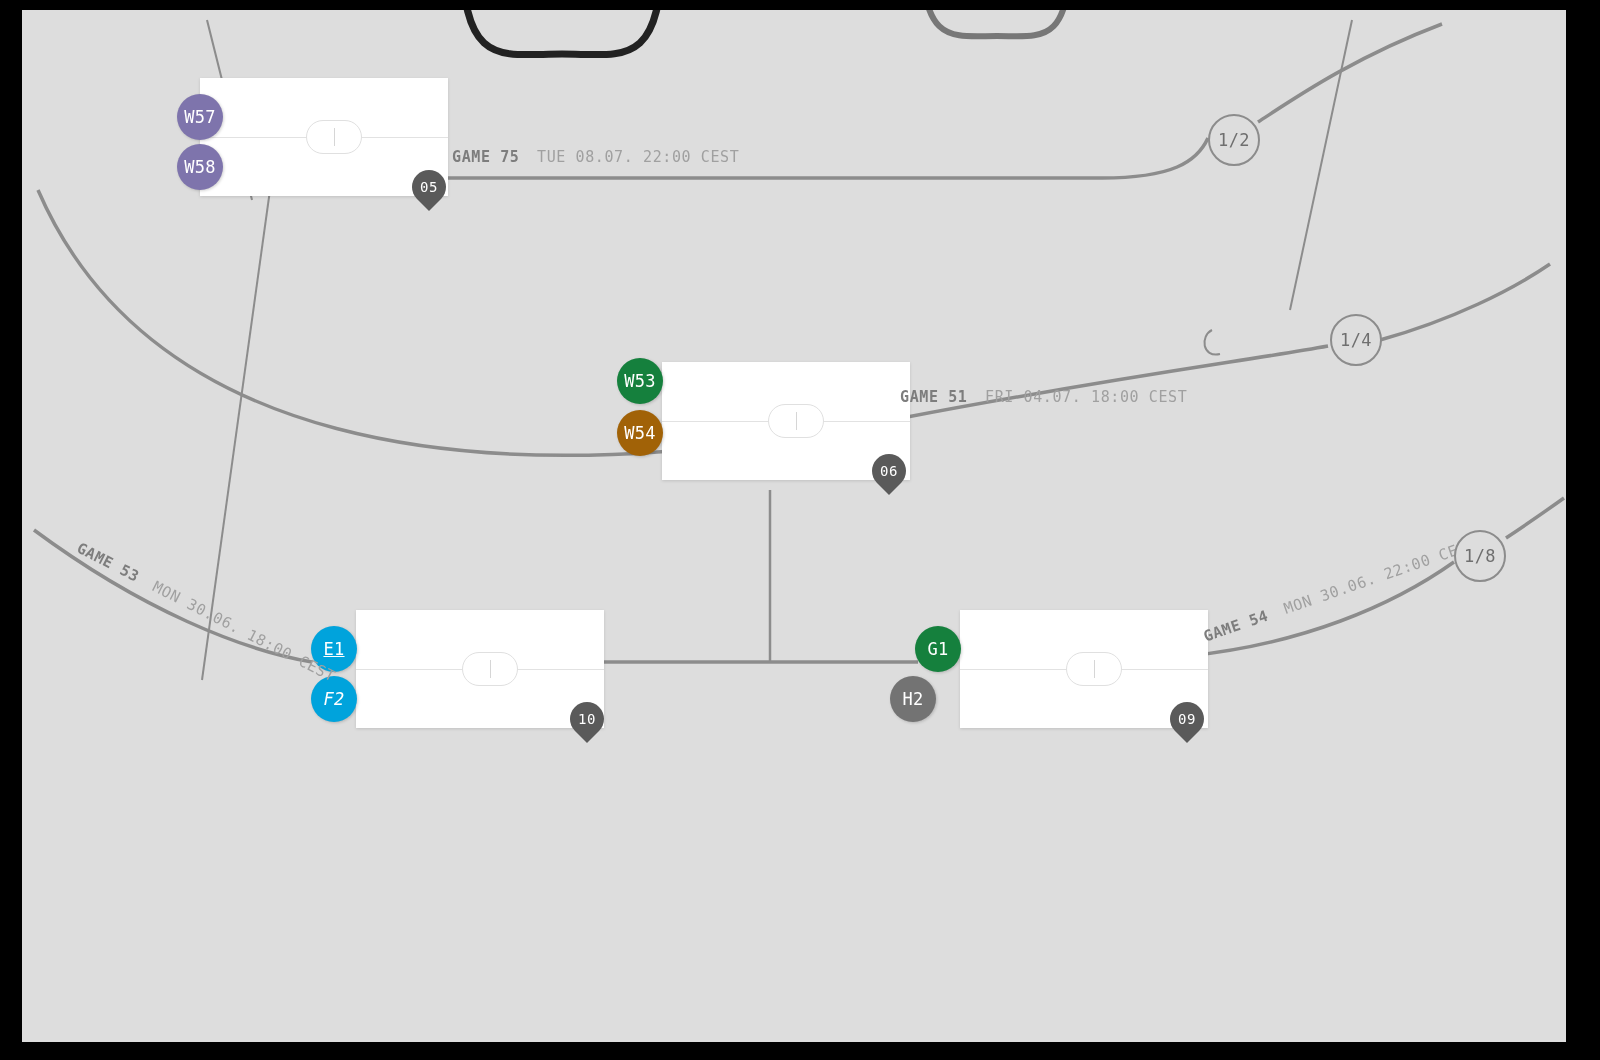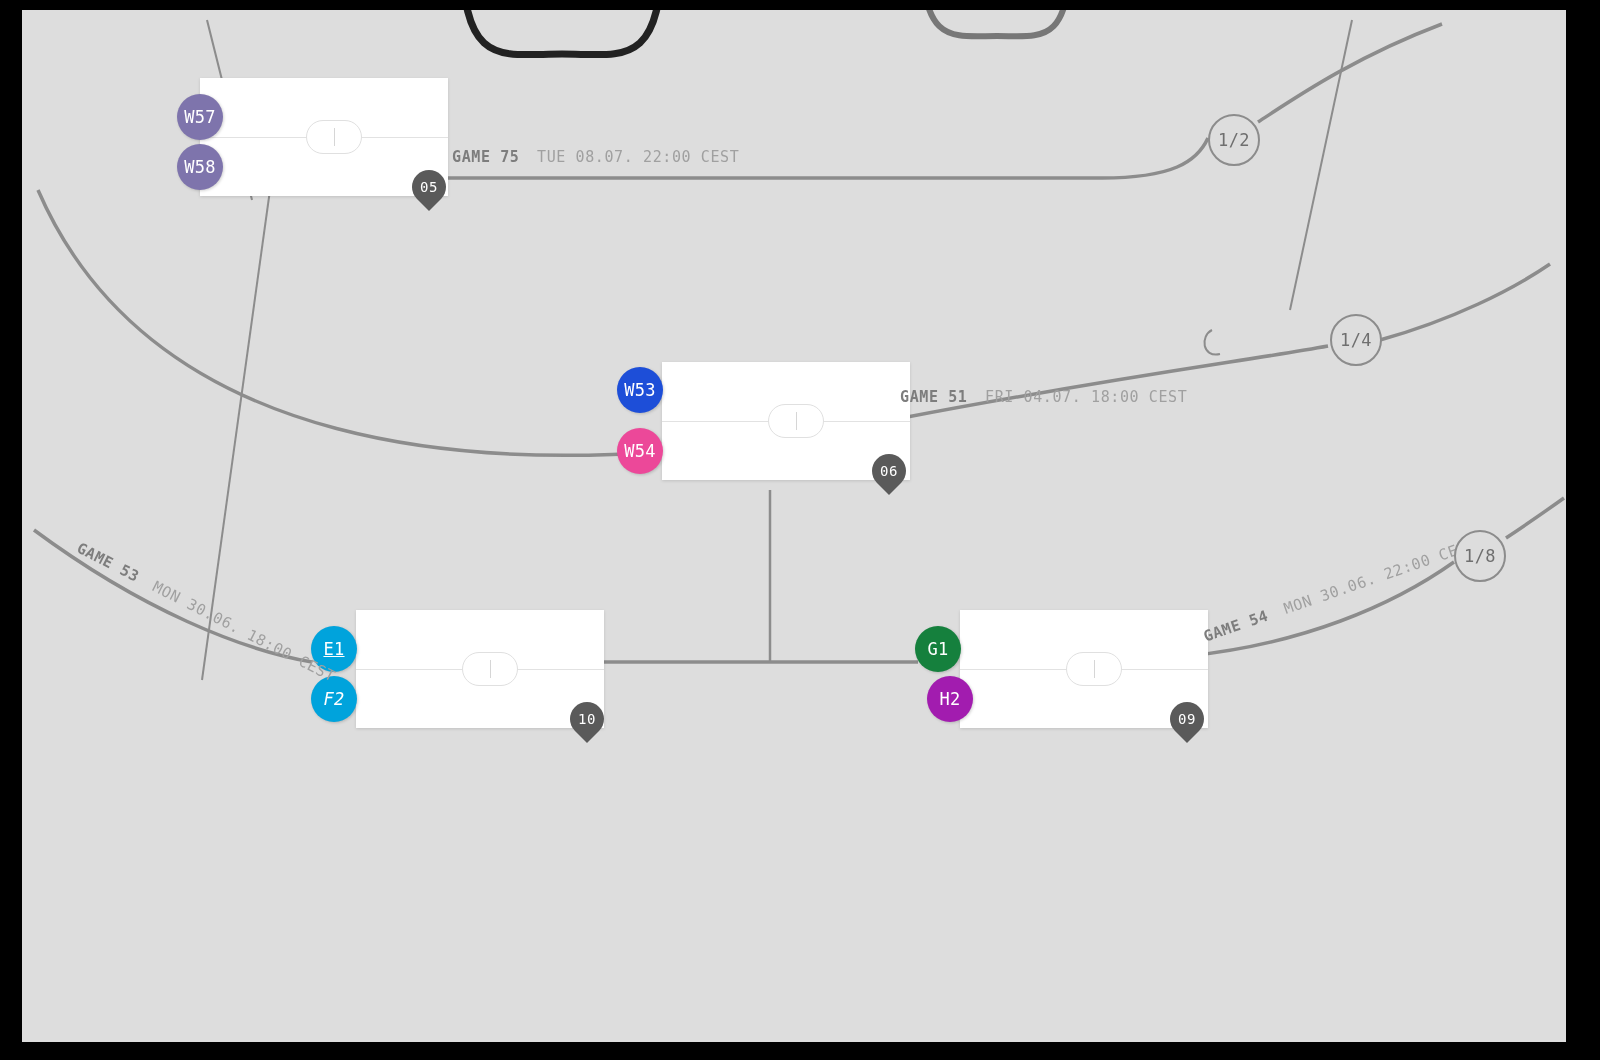--- a/index.html
+++ b/index.html
@@ -200,22 +200,22 @@
       <span class="gnum">GAME 75</span>
       <span class="gtime">TUE 08.07.  22:00 CEST</span>
     </div>
 
     <div class="match" style="left:640px; top:352px; width:248px; height:118px;">
       <div class="mid-line"></div>
       <div class="score-pill" style="left:134px;">
         <div class="divider"></div>
       </div>
     </div>
-    <div class="badge" style="left:595px; top:357px; background:#1d4ed8;text-align:center;">W53</div>
-    <div class="badge" style="left:595px; top:418px; background:#ec4899;">W54</div>
+    <div class="badge" style="left:595px; top:348px; background:#15803d;text-align:center;">W53</div>
+    <div class="badge" style="left:595px; top:400px; background:#a16207;">W54</div>
     <div class="pin" style="left:850px; top:444px;">
       <span>06</span>
     </div>
     <div class="game-label" style="left:878px; top:378px;">
       <span class="gnum">GAME 51</span>
       <span class="gtime">FRI 04.07.  18:00 CEST</span>
     </div>
 
     <div class="match" style="left:334px; top:600px; width:248px; height:118px;">
       <div class="mid-line"></div>
@@ -234,21 +234,21 @@
       <span class="gtime">MON 30.06.  18:00 CEST</span>
     </div>
 
     <div class="match" style="left:938px; top:600px; width:248px; height:118px;">
       <div class="mid-line"></div>
       <div class="score-pill" style="left:134px;">
         <div class="divider"></div>
       </div>
     </div>
     <div class="badge" style="left:893px; top:616px; background:#15803d;">G1</div>
-    <div class="badge" style="left:905px; top:666px; background:#a21caf;">H2</div>
+    <div class="badge" style="left:868px; top:666px; background:#737373;">H2</div>
     <div class="pin" style="left:1148px; top:692px;">
       <span>09</span>
     </div>
 
     <div class="game-label curved" style="left:1182px; top:618px; transform: rotate(-19deg);">
       <span class="gnum">GAME 54</span>
       <span class="gtime">MON 30.06.  22:00 CEST</span>
     </div>
 
     <div class="round-marker" style="left:1186px; top:104px;">

